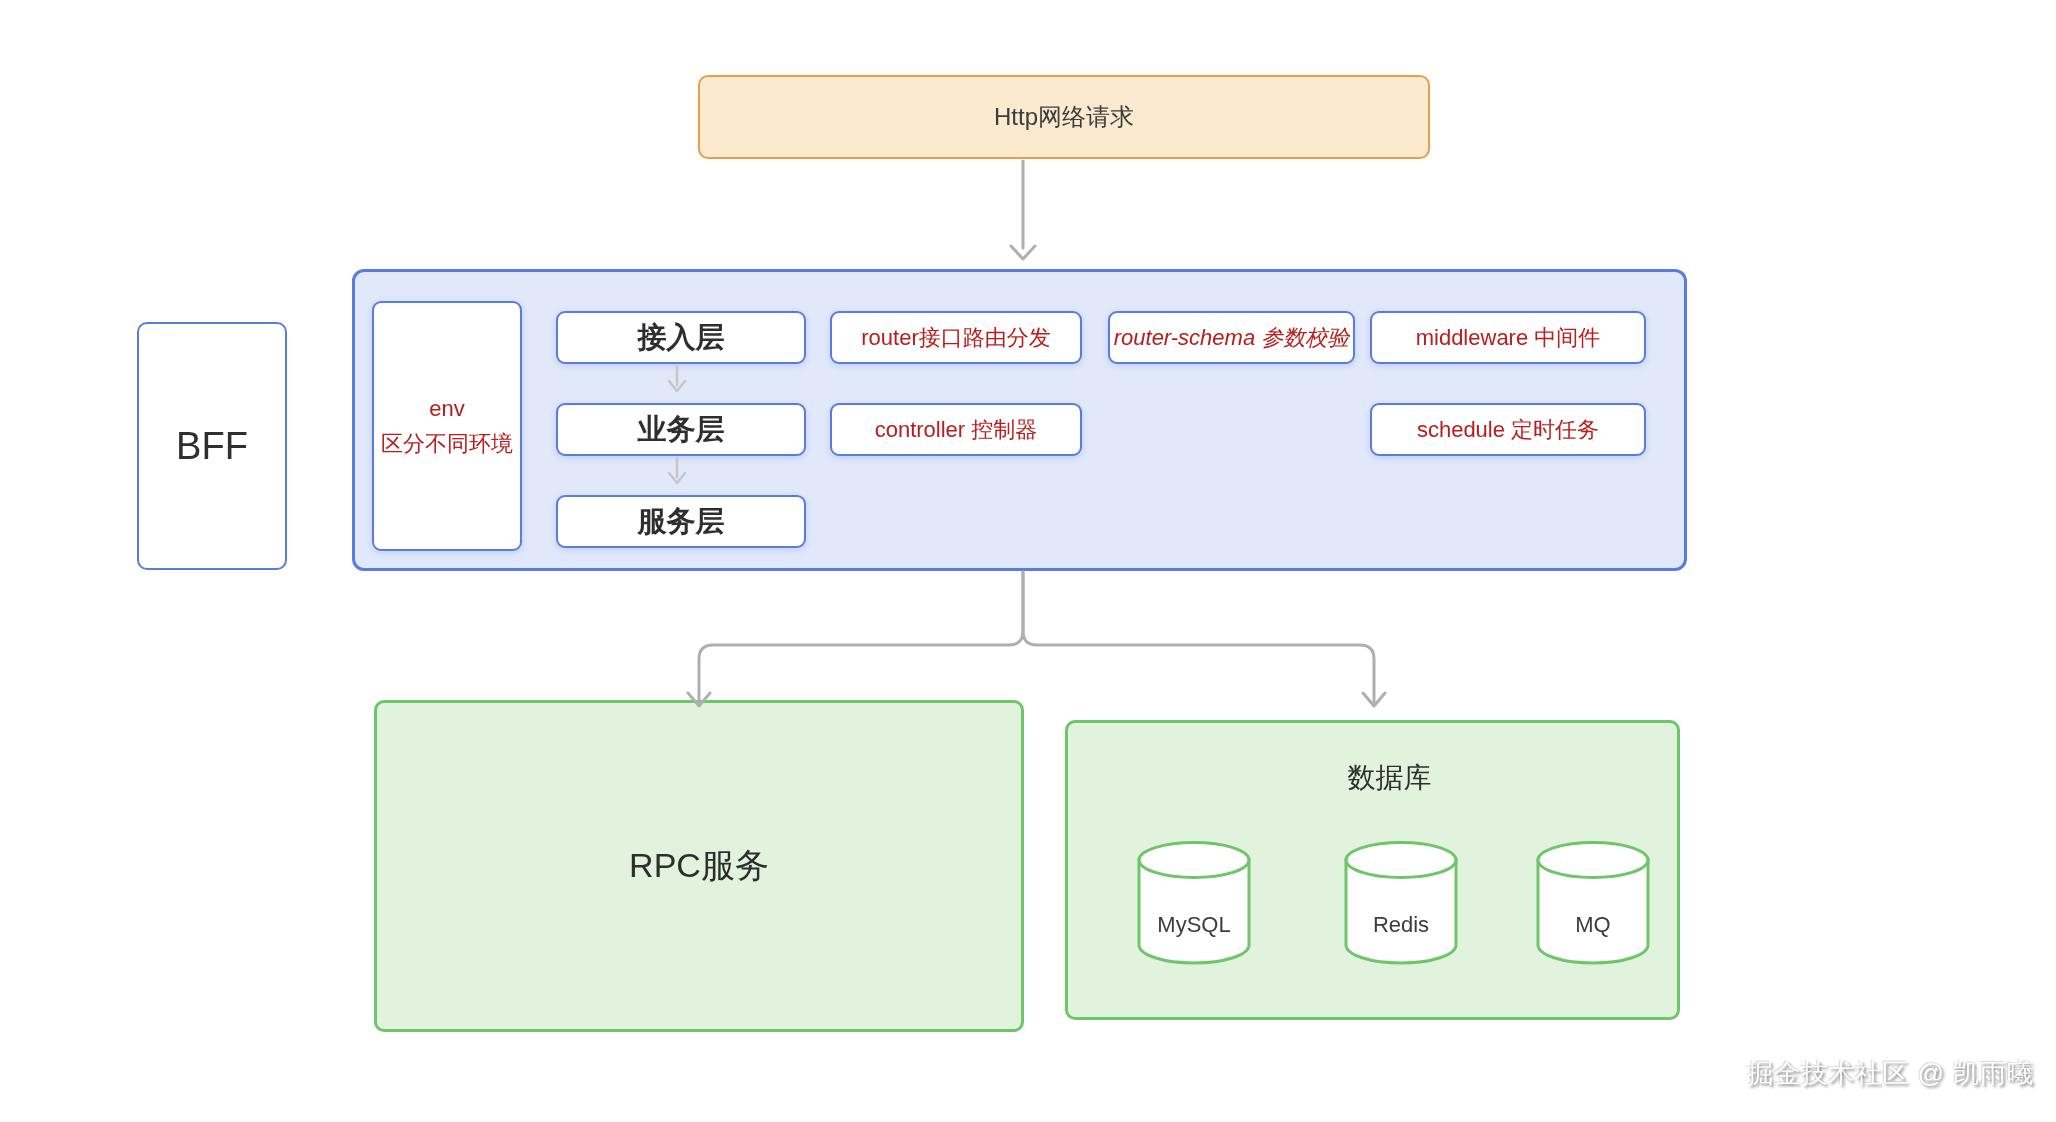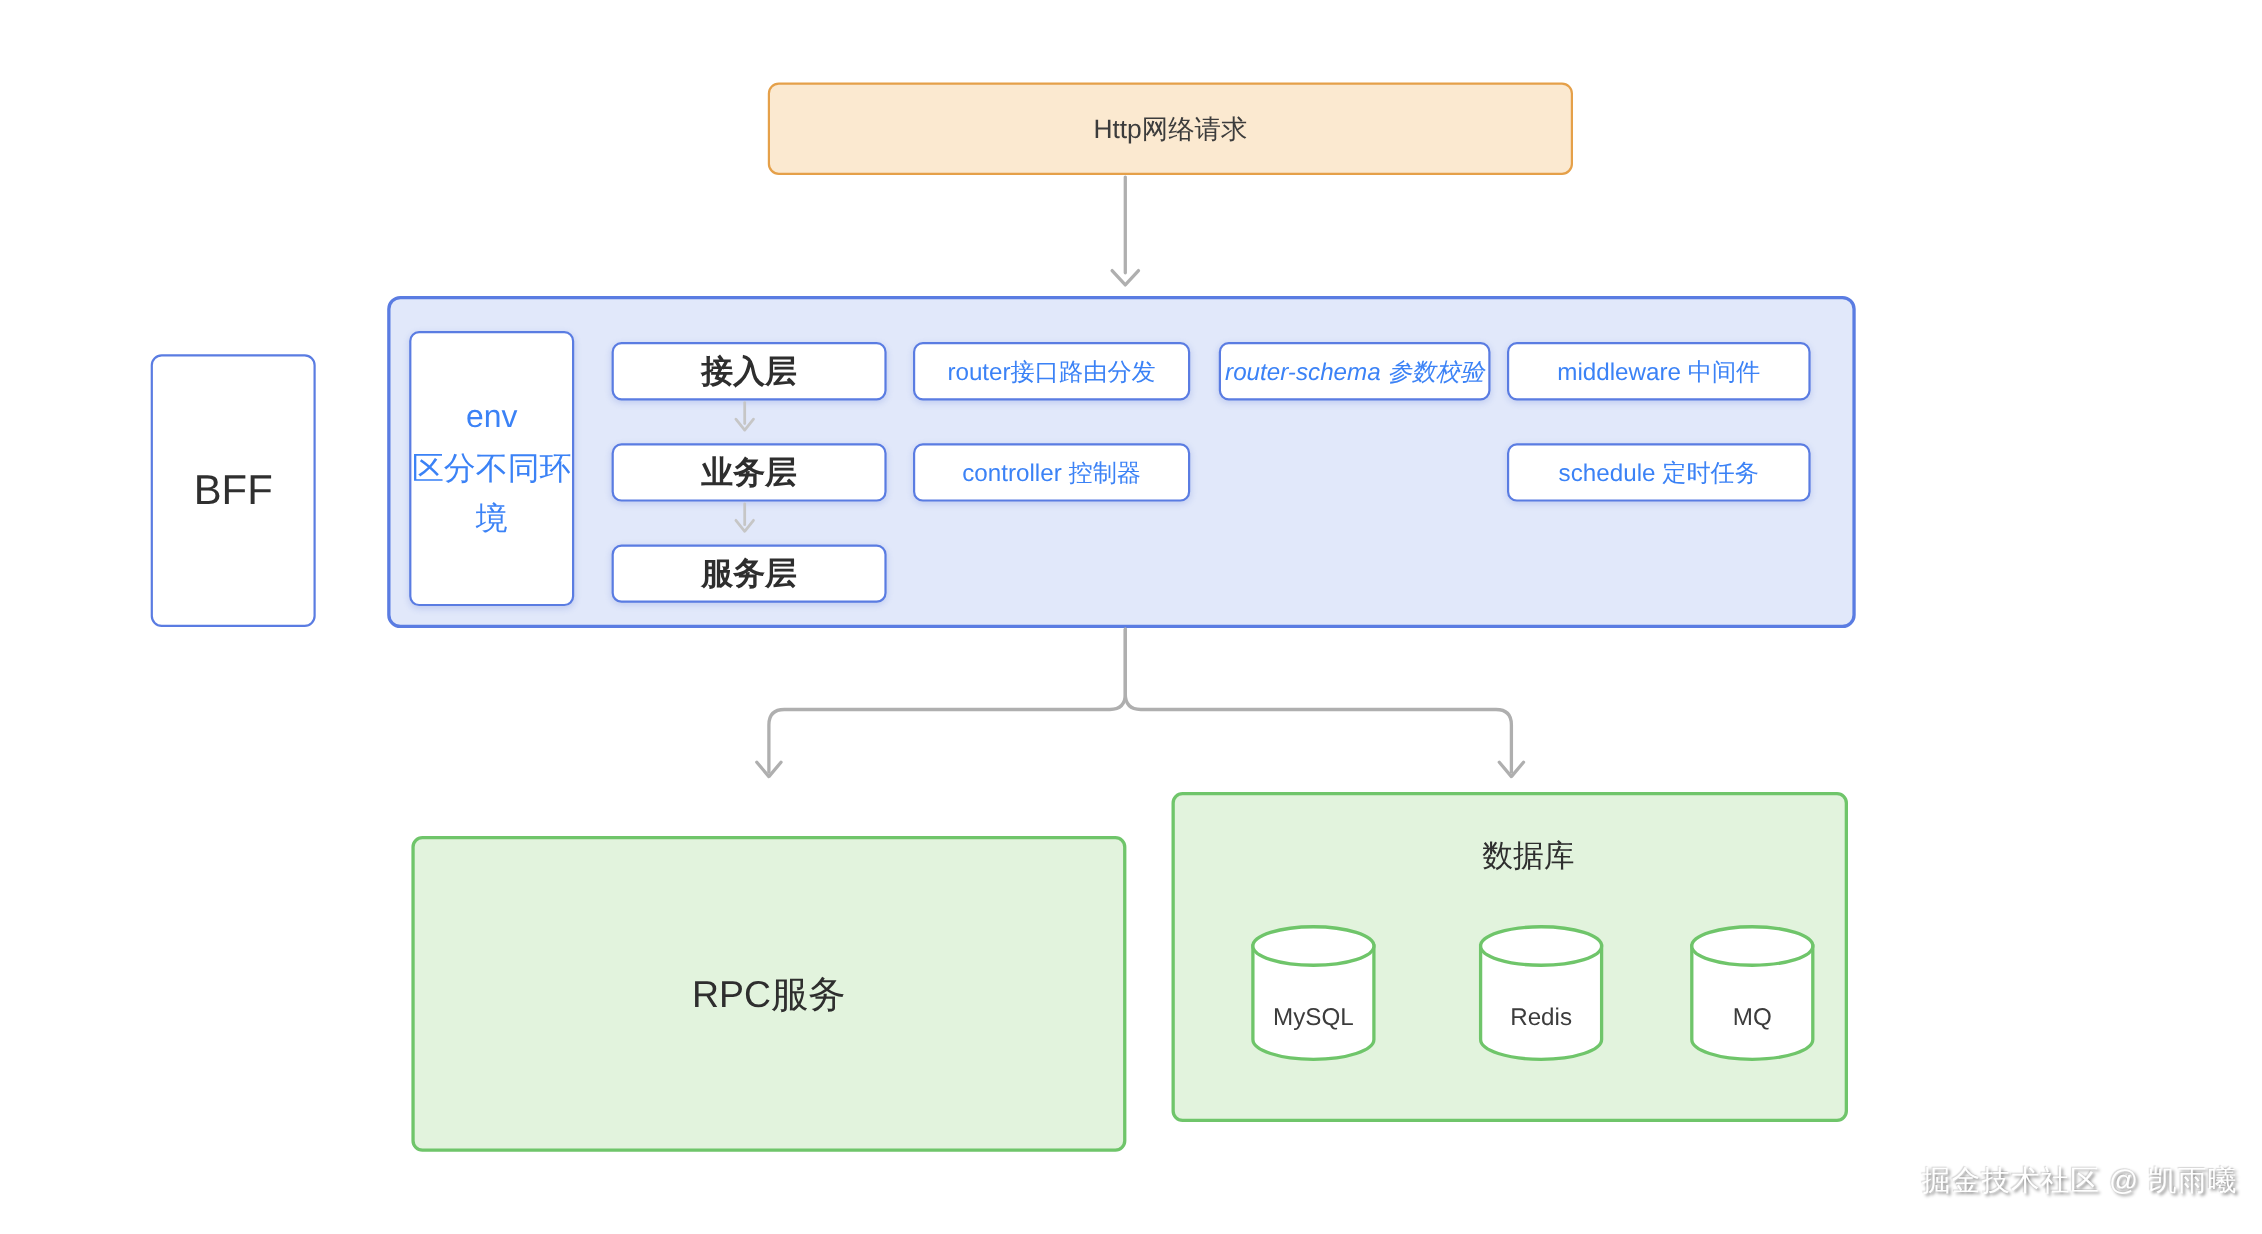--- a/index.html
+++ b/index.html
@@ -26,38 +26,38 @@
 
   
   .blue-container {
     left:352px; top:269px; width:1335px; height:302px;
     background:#e1e8fa; border:3px solid #5a7ce2; border-radius:12px; z-index:1;
   }
   .white-box {
     position:absolute; box-sizing:border-box;
     background:#ffffff; border:2.5px solid #5a7ce2; border-radius:9px;
     box-shadow:0 2px 6px rgba(80,110,210,0.22);
-    font-size:22px; color:#3b82f6;
+    font-size:22px; color:#b91c1c;
   }
   .env-node {
     left:17px; top:29px; width:150px; height:250px;
-    flex-direction:column; line-height:1.6; font-size:29px;
+    flex-direction:column; line-height:1.6; font-size:22px;
   }
   .layer-box { font-weight:700; font-size:29px; color:#2e2e2e; }
   .row1 { top:39px;  height:53px; }
   .row2 { top:131px; height:53px; }
   .row3 { top:223px; height:53px; }
   .col1 { left:201px; width:250px; }
   .col2 { left:475px; width:252px; }
   .col3 { left:753px; width:247px;font-style:italic; }
   .col4 { left:1015px; width:276px;justify-content:center; }
 
   
   .rpc-node {
-    left:374px; top:760px; width:650px; height:287px;
+    left:374px; top:700px; width:650px; height:332px;
     background:#e2f3dd; border:3px solid #6fc56a; border-radius:10px;
     font-size:34px; color:#2e2e2e; z-index:2;
   }
   .db-node {
     left:1065px; top:720px; width:615px; height:300px;
     background:#e2f3dd; border:3px solid #6fc56a; border-radius:10px; z-index:2;
   }
   .db-title {
     position:absolute; left:0; top:36px; width:100%;
     text-align:center; font-size:28px; color:#2e2e2e;padding-left:17px;

